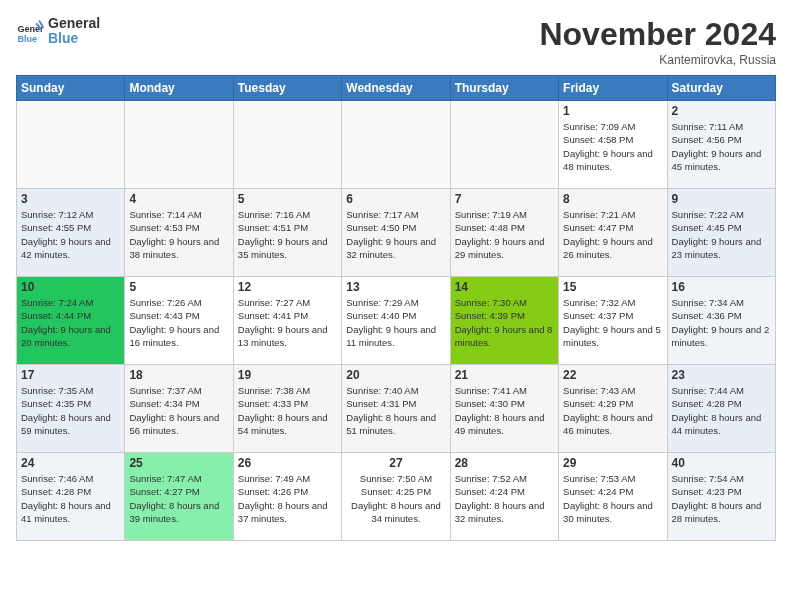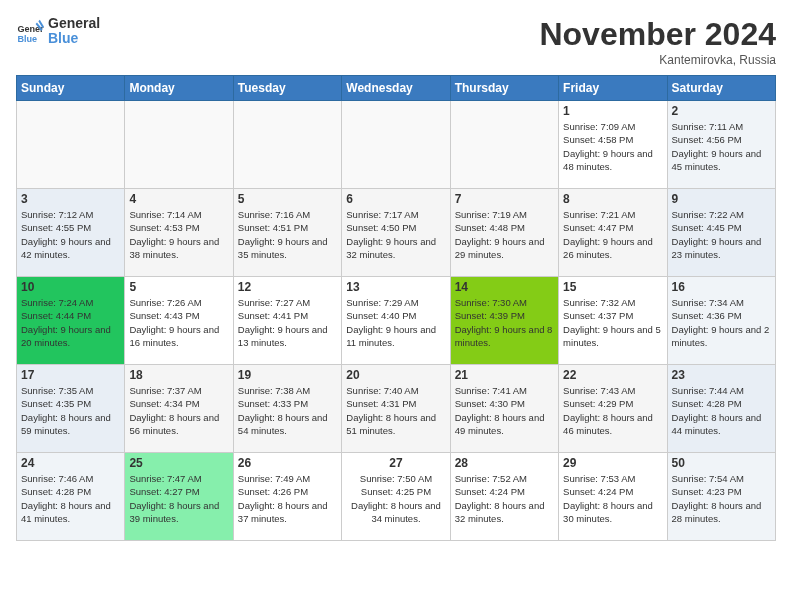--- a/index.html
+++ b/index.html
@@ -243,19 +243,19 @@
           </td>
           <td style="background: rgb(255, 255, 255); margin-left: 40px;">
             <span class="day-num">28</span>
             <div class="day-info">Sunrise: 7:52 AM<br>Sunset: 4:24 PM<br>Daylight: 8 hours and 32 minutes.</div>
           </td>
           <td style="background: rgb(255, 255, 255);">
             <span class="day-num">29</span>
             <div class="day-info">Sunrise: 7:53 AM<br>Sunset: 4:24 PM<br>Daylight: 8 hours and 30 minutes.</div>
           </td>
           <td style="background: rgb(240, 244, 248);">
-            <span class="day-num">50</span>
+            <span class="day-num">40</span>
             <div class="day-info">Sunrise: 7:54 AM<br>Sunset: 4:23 PM<br>Daylight: 8 hours and 28 minutes.</div>
           </td>
         </tr>
       </tbody>
   </table>
 </div>
 
 </body></html>

